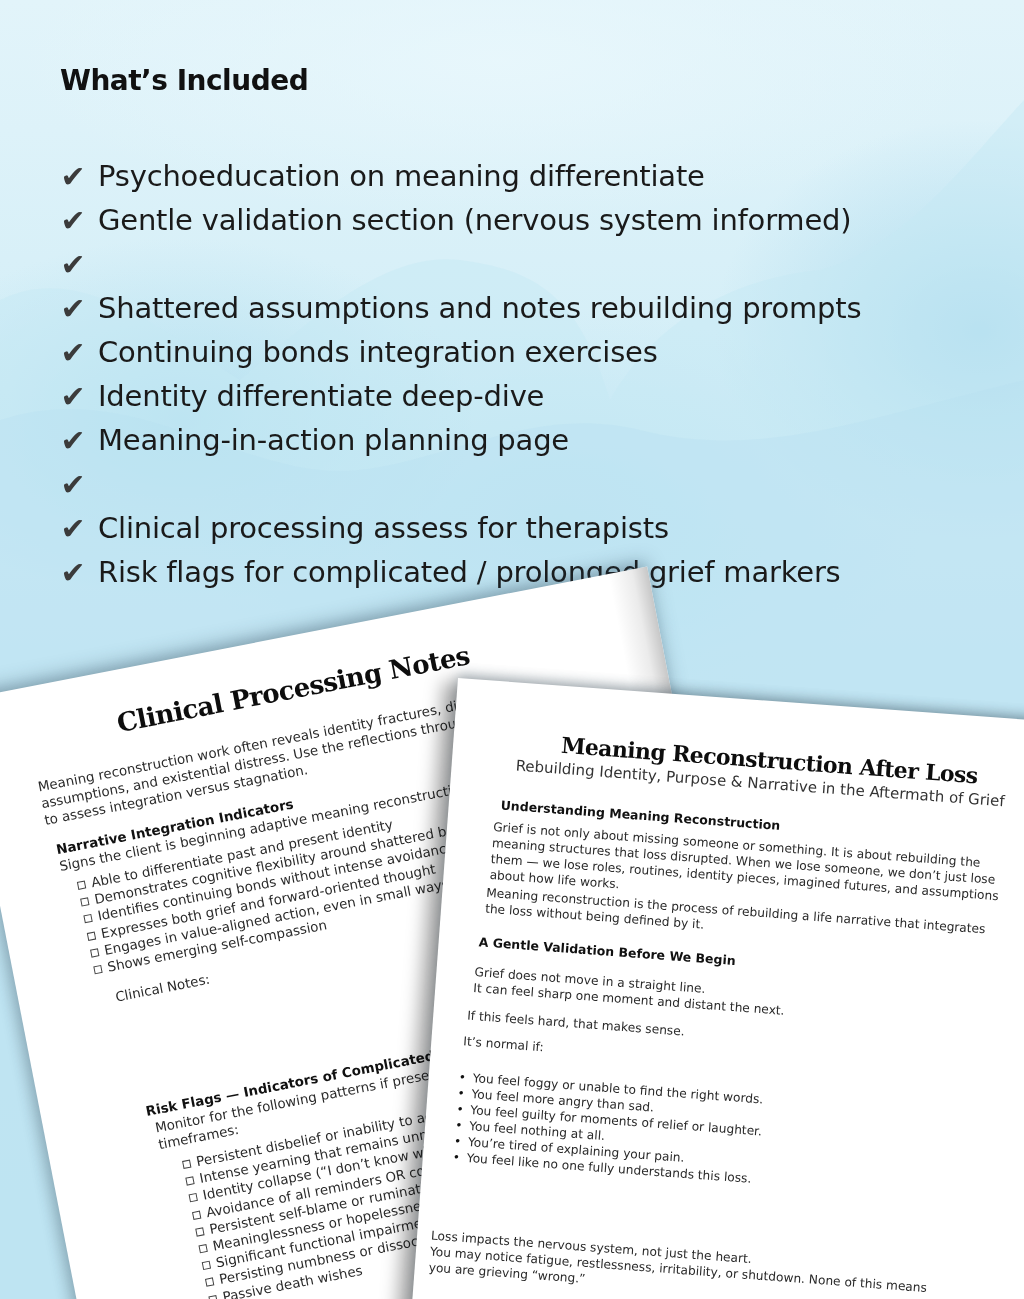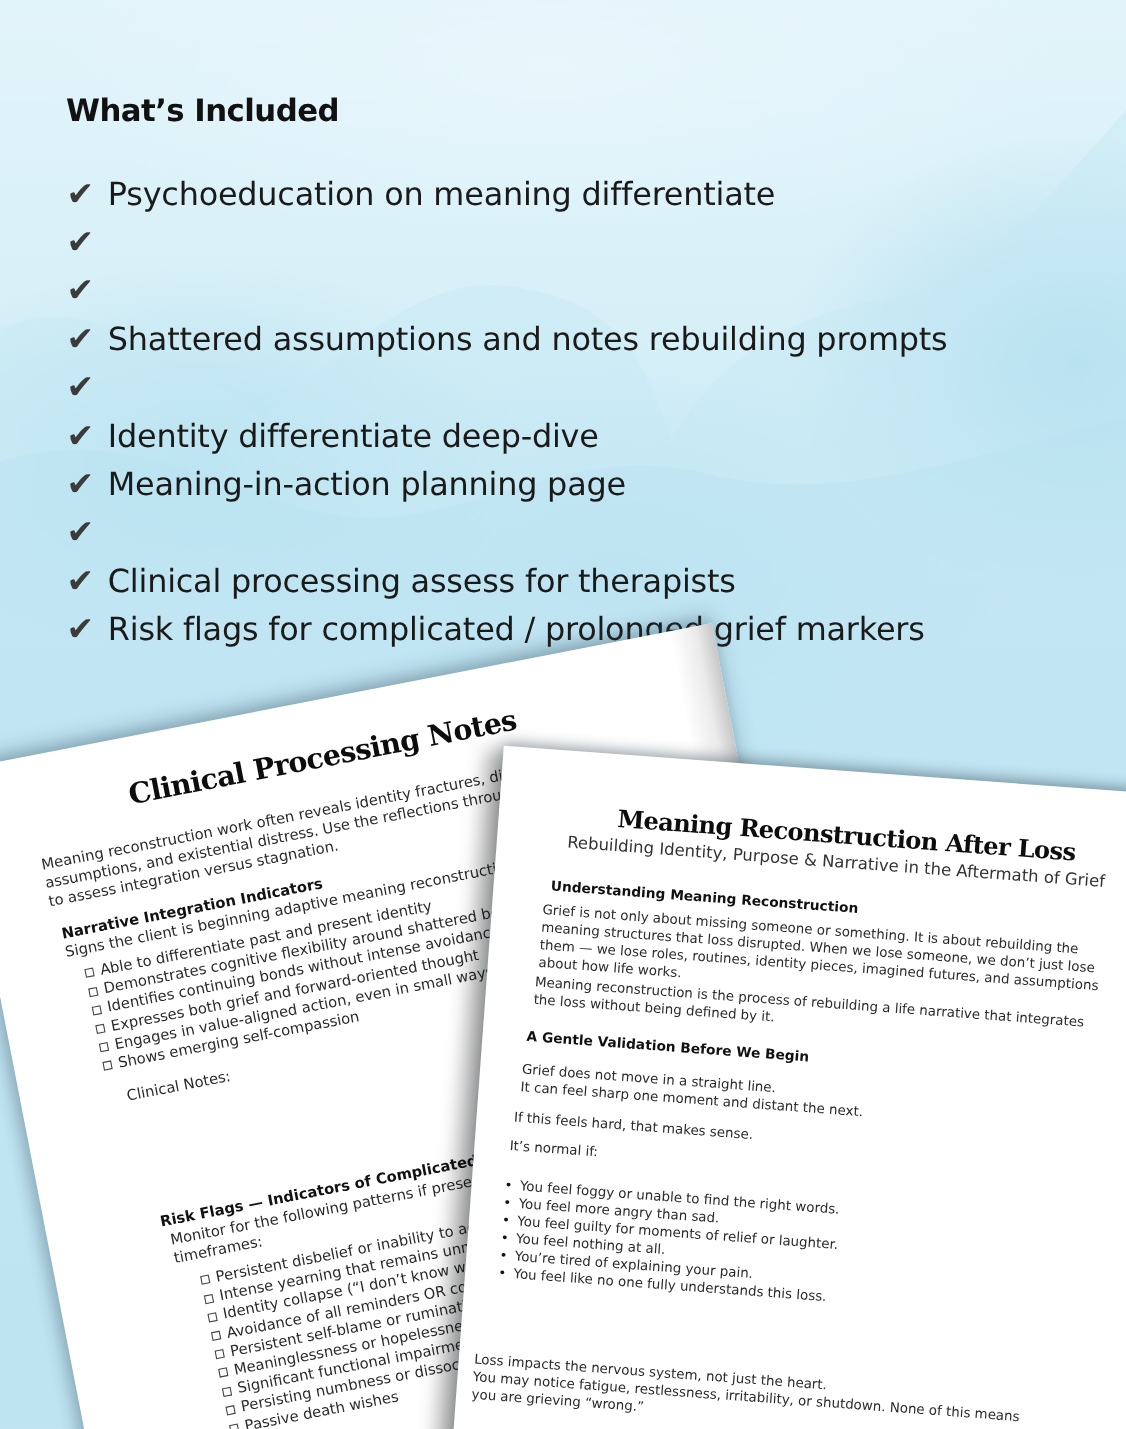--- a/index.html
+++ b/index.html
@@ -13,21 +13,21 @@
       radial-gradient(ellipse 520px 300px at 560px 520px, rgba(175,222,240,0.5), rgba(175,222,240,0) 70%),
       radial-gradient(ellipse 600px 200px at 500px 60px, rgba(232,247,252,0.9), rgba(232,247,252,0) 80%),
       linear-gradient(180deg, #e2f4fa 0%, #d3eef7 30%, #c4e7f4 60%, #bfe3f2 100%);
   }
   .wash {
     position:absolute; inset:0; pointer-events:none;
   }
   .wash svg { width:100%; height:100%; }
 
   .header {
-    position:absolute; left:60px; top:84px;
+    position:absolute; left:60px; top:64px;
     font-family:"DejaVu Sans", sans-serif;
     font-weight:bold; font-size:28px; letter-spacing:-0.5px;
     color:#111;
   }
   .features {
     position:absolute; left:58px; top:154px;
     list-style:none;
   }
   .features li {
     display:flex; align-items:center;
@@ -104,30 +104,32 @@
 
 <div class="header">What’s Included</div>
 
 <ul class="features">
   <li>
       <span class="check">✔</span>
       <span>Psychoeducation on meaning differentiate</span>
     </li>
   <li>
       <span class="check">✔</span>
+      <span>Gentle validation section (nervous system informed)</span>
     </li>
   <li>
       <span class="check">✔</span>
     </li>
   <li>
       <span class="check">✔</span>
       <span>Shattered assumptions and notes rebuilding prompts</span>
     </li>
   <li>
       <span class="check">✔</span>
+      <span>Continuing bonds integration exercises</span>
     </li>
   <li>
       <span class="check">✔</span>
       <span>Identity differentiate deep-dive</span>
     </li>
   <li>
       <span class="check">✔</span>
       <span>Meaning-in-action planning page</span>
     </li>
   <li>

